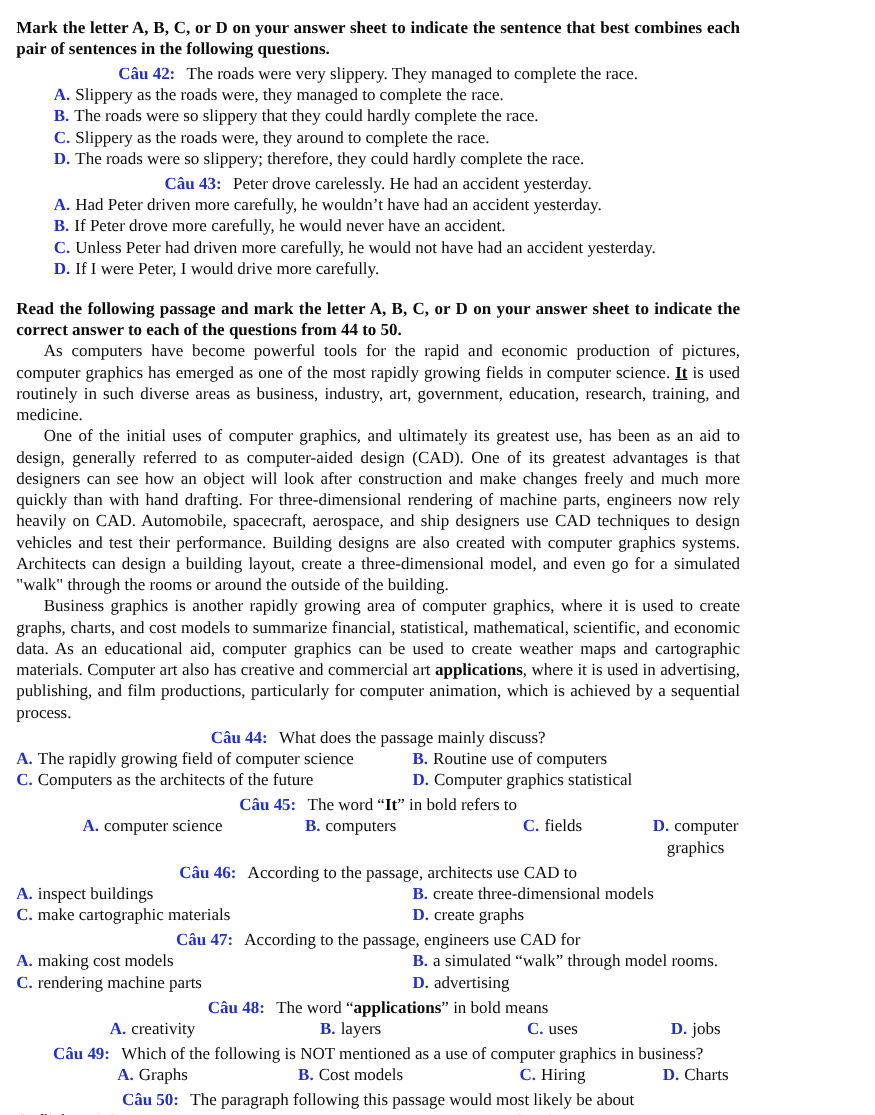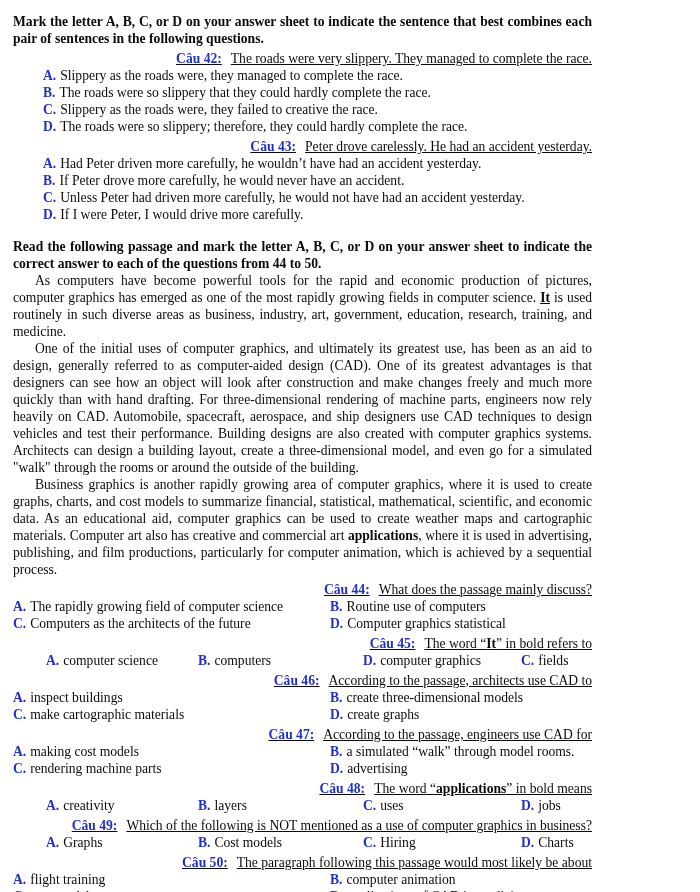--- a/index.html
+++ b/index.html
@@ -6,43 +6,43 @@
   .page {
     width:604px; height:892px; box-sizing:border-box;
     padding:13px 12px 0 13px;
     font-family:"Liberation Serif", serif;
     font-size:13.6px; line-height:17px; color:#0b0b0b;
     overflow:hidden;
   }
   .section-header { font-weight:bold; text-align:justify; }
   .section-header.reading { margin-top:15px; }
   .question { margin-top:3px; }
-  .q-stem { text-align:right;text-decoration:underline; }
+  .q-stem { text-align:center; }
   .q-label { color:var(--accent,#2030c8); font-weight:bold; margin-right:9px; white-space:nowrap; }
   .opt-letter { color:var(--accent,#2030c8); font-weight:bold; margin-right:4px; white-space:nowrap; }
   .opts-list .opt { margin-left:30px; }
   .opts-grid2 { display:grid; grid-template-columns:317px 1fr; }
-  .opts-grid4 { display:grid; grid-template-columns:152px 165px 158px 1fr; margin-left:33px; }
+  .opts-grid4 { display:grid; grid-template-columns:152px 165px 158px 1fr; margin-left:33px;text-align:center; }
   .passage { margin-top:0; }
   .passage-p { margin:0; text-align:justify; text-indent:22px; }
   .the-end { text-align:left; font-weight:bold; margin-top:22px; }
 </style>
 </head>
 <body>
 
 <div class="page">
   <div class="section-header">Mark the letter A, B, C, or D on your answer sheet to indicate the sentence that best combines each pair of sentences in the following questions.</div>
 
   <div id="questions-combine">
       <div class="question">
         <div class="q-stem"><span class="q-label">Câu 42:</span><span>The roads were very slippery. They managed to complete the race.</span></div>
         <div class="opts-list">
           <div class="opt"><span class="opt-letter">A.</span><span><span>Slippery as the roads were, they managed to complete the race.</span></span></div>
           <div class="opt"><span class="opt-letter">B.</span><span><span>The roads were so slippery that they could hardly complete the race.</span></span></div>
-          <div class="opt"><span class="opt-letter">C.</span><span><span>Slippery as the roads were, they failed to creative the race.</span></span></div>
+          <div class="opt"><span class="opt-letter">C.</span><span><span>Slippery as the roads were, they around to complete the race.</span></span></div>
           <div class="opt"><span class="opt-letter">D.</span><span><span>The roads were so slippery; therefore, they could hardly complete the race.</span></span></div>
         </div>
       </div>
       <div class="question">
         <div class="q-stem"><span class="q-label">Câu 43:</span><span>Peter drove carelessly. He had an accident yesterday.</span></div>
         <div class="opts-list">
           <div class="opt"><span class="opt-letter">A.</span><span><span>Had Peter driven more carefully, he wouldn’t have had an accident yesterday.</span></span></div>
           <div class="opt"><span class="opt-letter">B.</span><span><span>If Peter drove more carefully, he would never have an accident.</span></span></div>
           <div class="opt"><span class="opt-letter">C.</span><span><span>Unless Peter had driven more carefully, he would not have had an accident yesterday.</span></span></div>
           <div class="opt"><span class="opt-letter">D.</span><span><span>If I were Peter, I would drive more carefully.</span></span></div>
@@ -66,22 +66,22 @@
           <div class="opt"><span class="opt-letter">B.</span><span><span>Routine use of computers</span></span></div>
           <div class="opt"><span class="opt-letter">C.</span><span><span>Computers as the architects of the future</span></span></div>
           <div class="opt"><span class="opt-letter">D.</span><span><span>Computer graphics statistical</span></span></div>
         </div>
       </div>
       <div class="question">
         <div class="q-stem"><span class="q-label">Câu 45:</span><span>The word “</span><span style="font-weight: bold;">It</span><span>” in bold refers to</span></div>
         <div class="opts-grid4">
           <div class="opt"><span class="opt-letter">A.</span><span><span>computer science</span></span></div>
           <div class="opt"><span class="opt-letter">B.</span><span><span>computers</span></span></div>
+          <div class="opt"><span class="opt-letter">C.</span><span><span>fields</span></span></div>
           <div class="opt"><span class="opt-letter">D.</span><span><span>computer graphics</span></span></div>
-          <div class="opt"><span class="opt-letter">C.</span><span><span>fields</span></span></div>
         </div>
       </div>
       <div class="question">
         <div class="q-stem"><span class="q-label">Câu 46:</span><span>According to the passage, architects use CAD to</span></div>
         <div class="opts-grid2">
           <div class="opt"><span class="opt-letter">A.</span><span><span>inspect buildings</span></span></div>
           <div class="opt"><span class="opt-letter">B.</span><span><span>create three-dimensional models</span></span></div>
           <div class="opt"><span class="opt-letter">C.</span><span><span>make cartographic materials</span></span></div>
           <div class="opt"><span class="opt-letter">D.</span><span><span>create graphs</span></span></div>
         </div>

